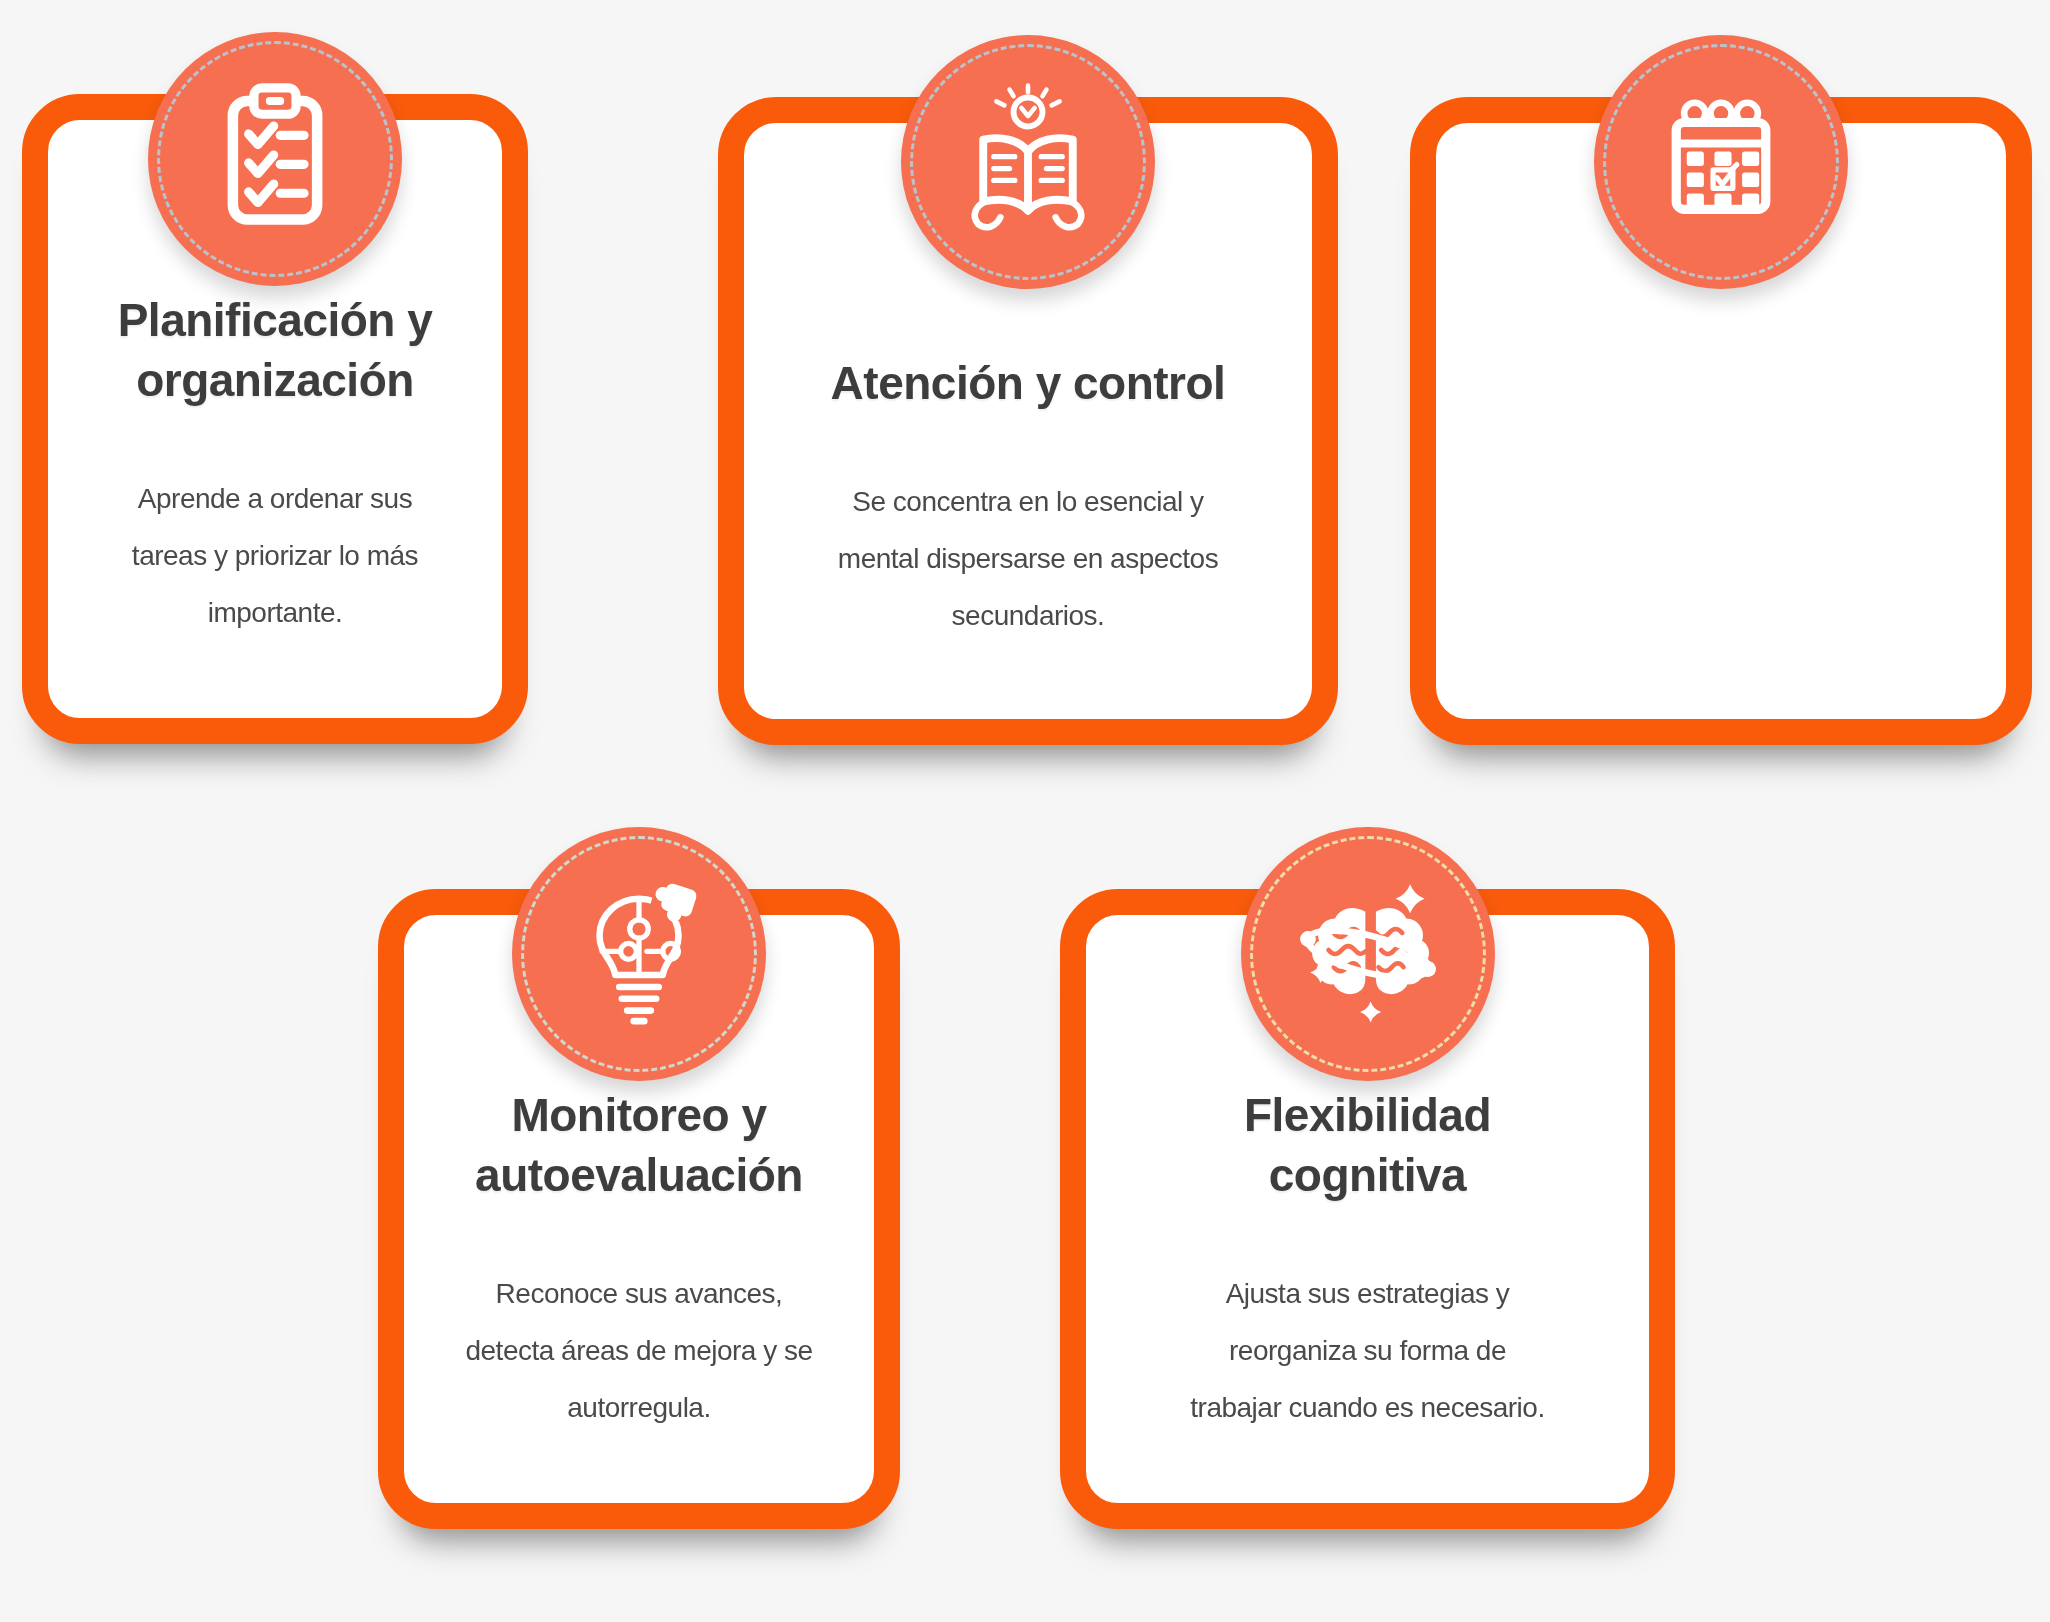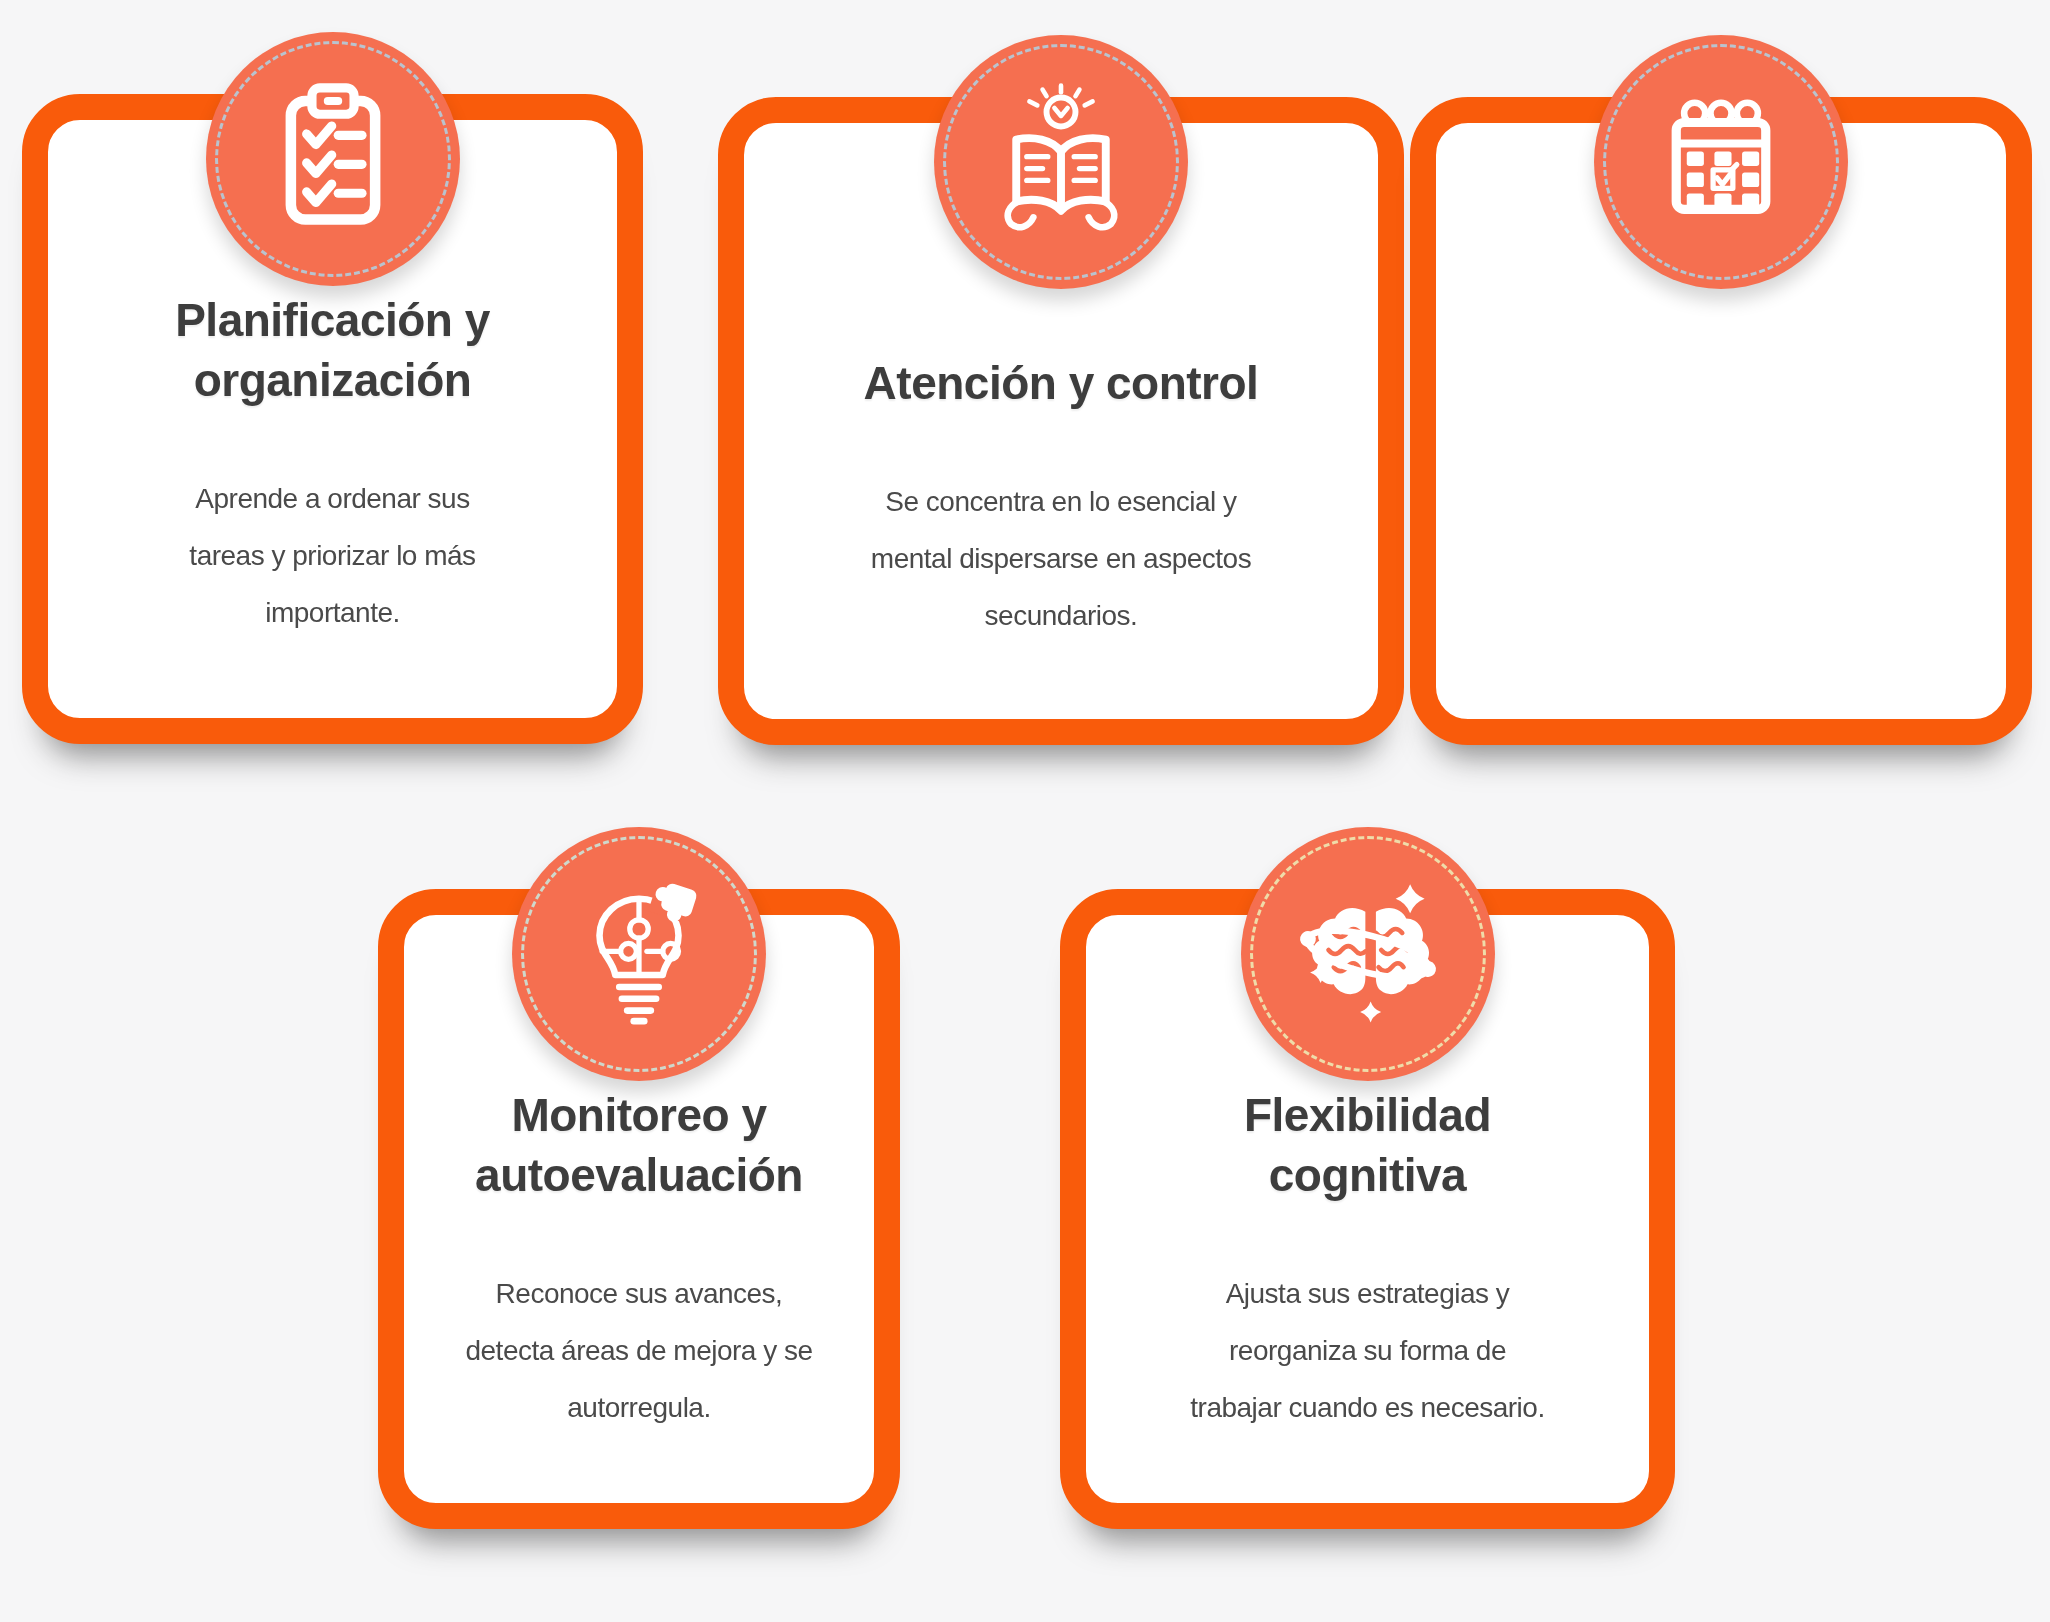--- a/index.html
+++ b/index.html
@@ -83,22 +83,22 @@
   }
   .card__body{
     margin:60px 0 0 0;
     font-size:28px;
     line-height:57px;
     letter-spacing:-.5px;
     color:var(--body);
     white-space:pre-line;
   }
   
-  .card--1{left:22px;  top:94px;  width:621px; height:650px;}
-  .card--2{left:718px; top:97px;  width:686px; height:648px;}
+  .card--1{left:22px;  top:94px;  width:506px; height:650px;}
+  .card--2{left:718px; top:97px;  width:620px; height:648px;}
   .card--3{left:1410px;top:97px;  width:622px; height:648px;}
   .card--4{left:378px; top:889px; width:522px; height:640px;}
   .card--5{left:1060px;top:889px; width:615px; height:640px;padding-left:19px;}
 
   .icon-stroke{fill:none;stroke:#ffffff;stroke-linecap:round;stroke-linejoin:round;}
 </style>
 </head>
 <body>
 
 <div class="canvas">

